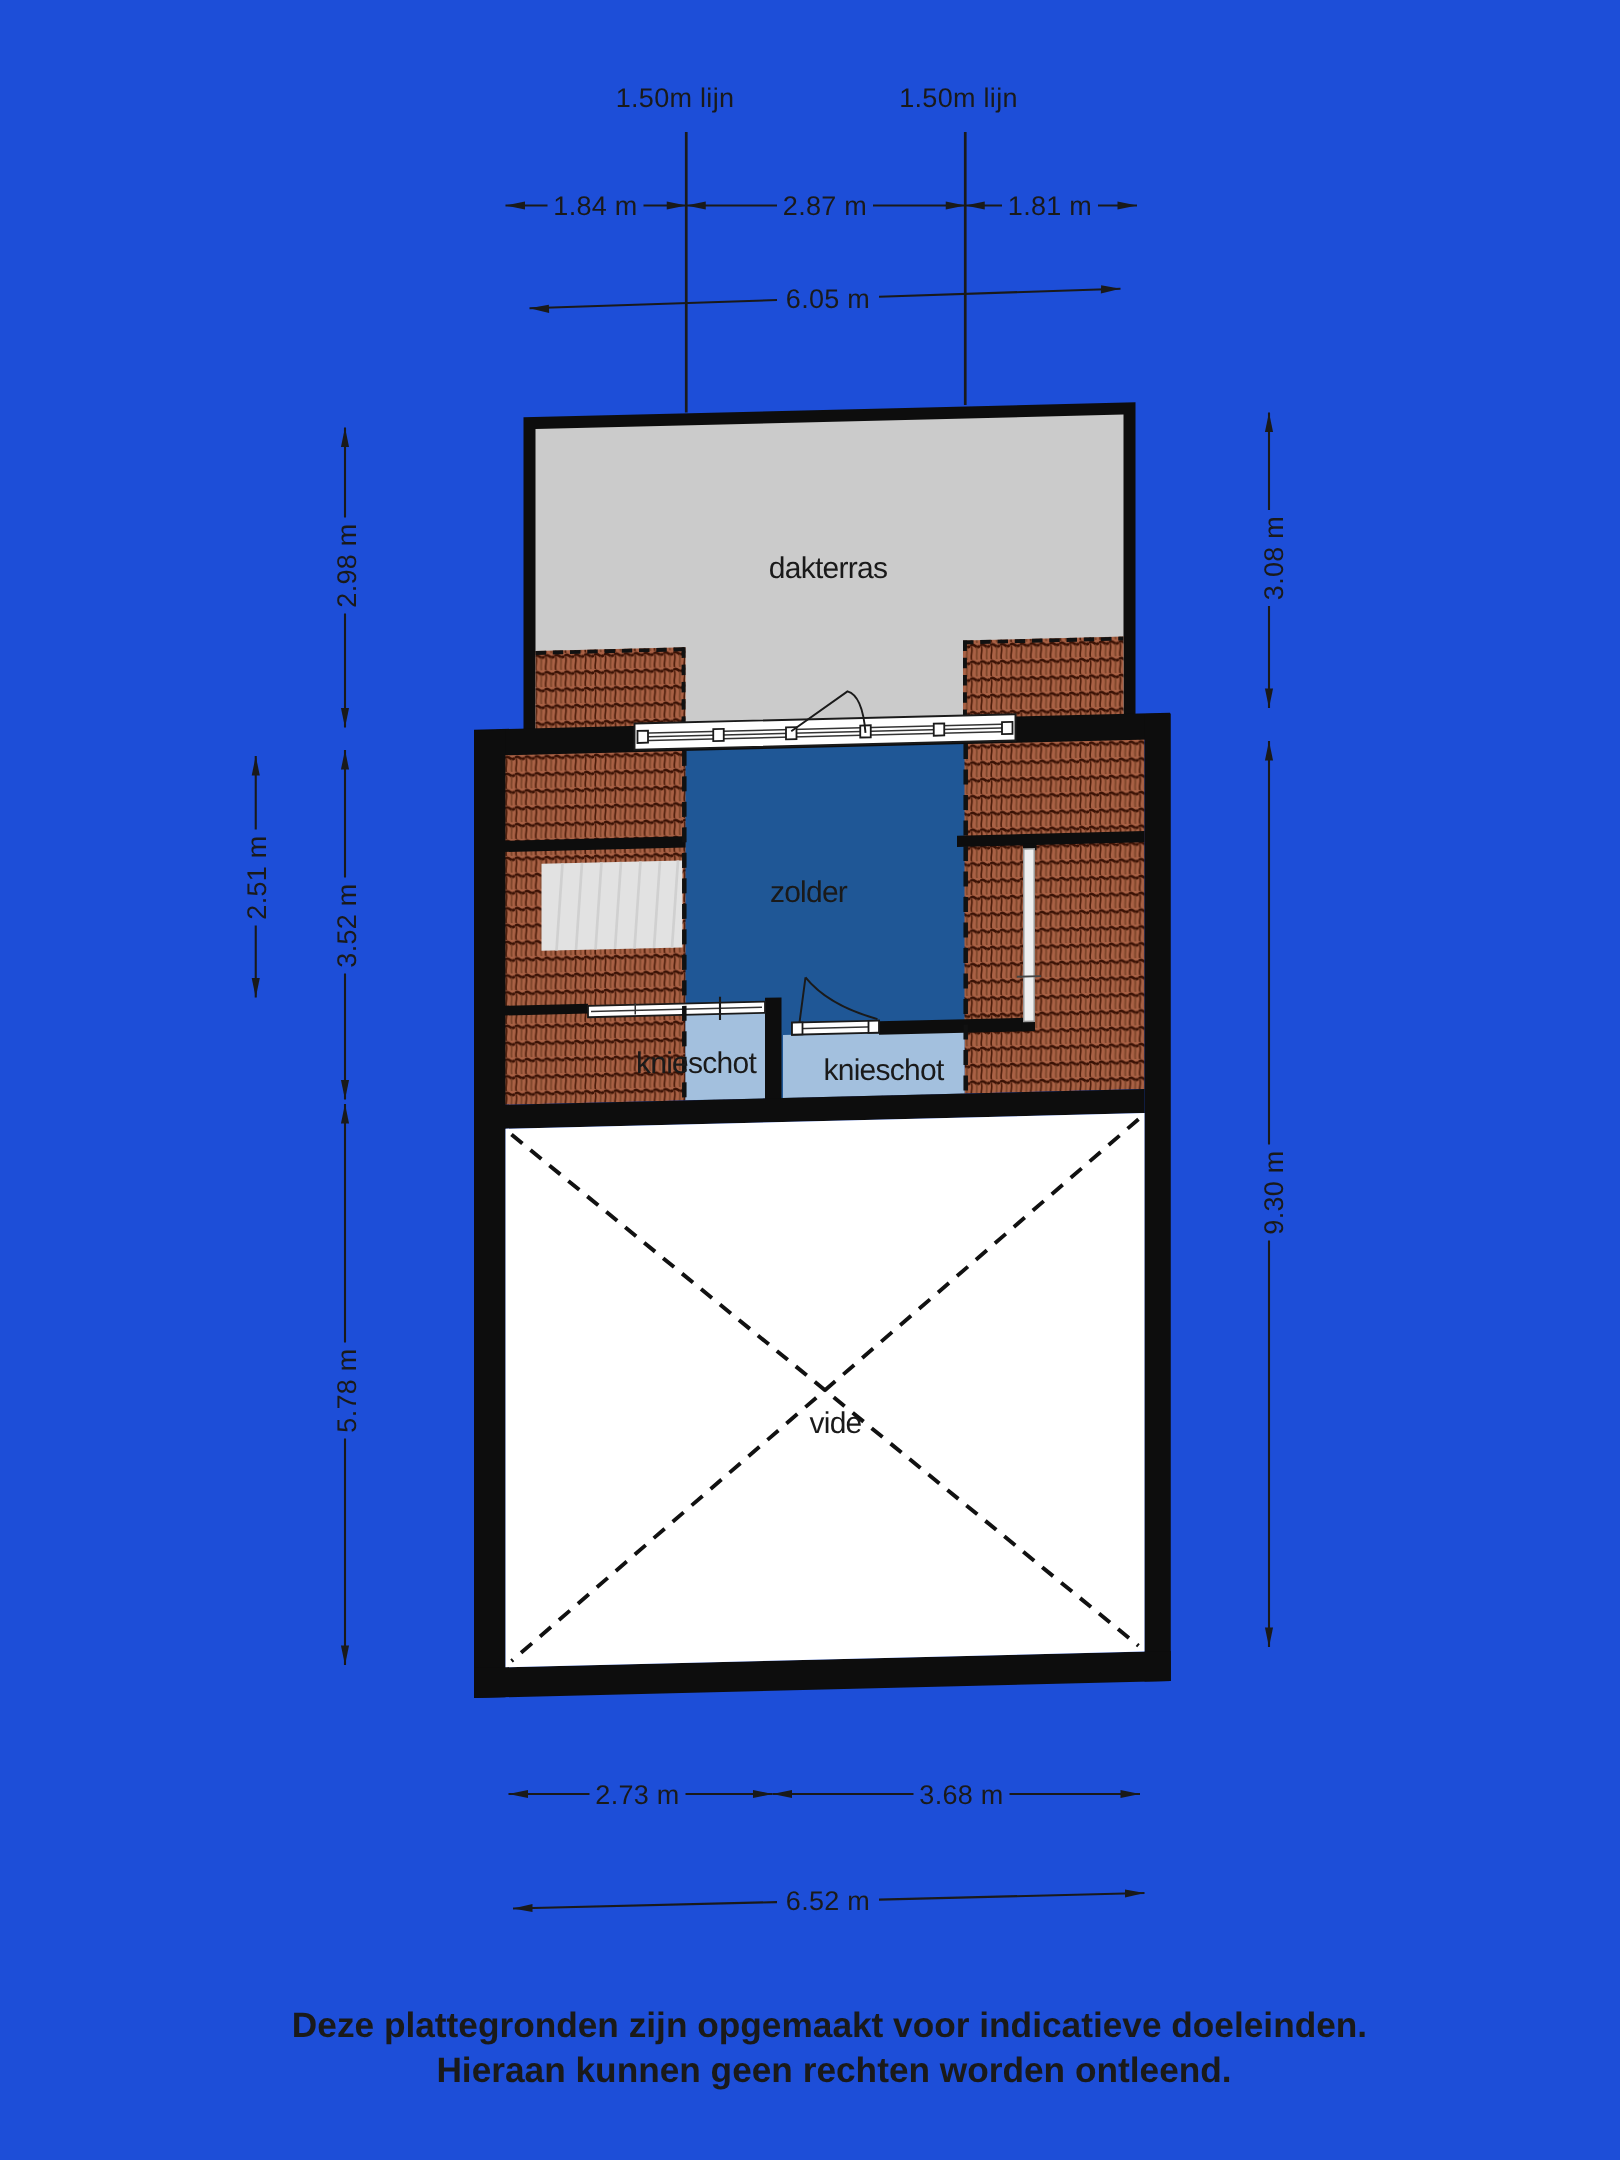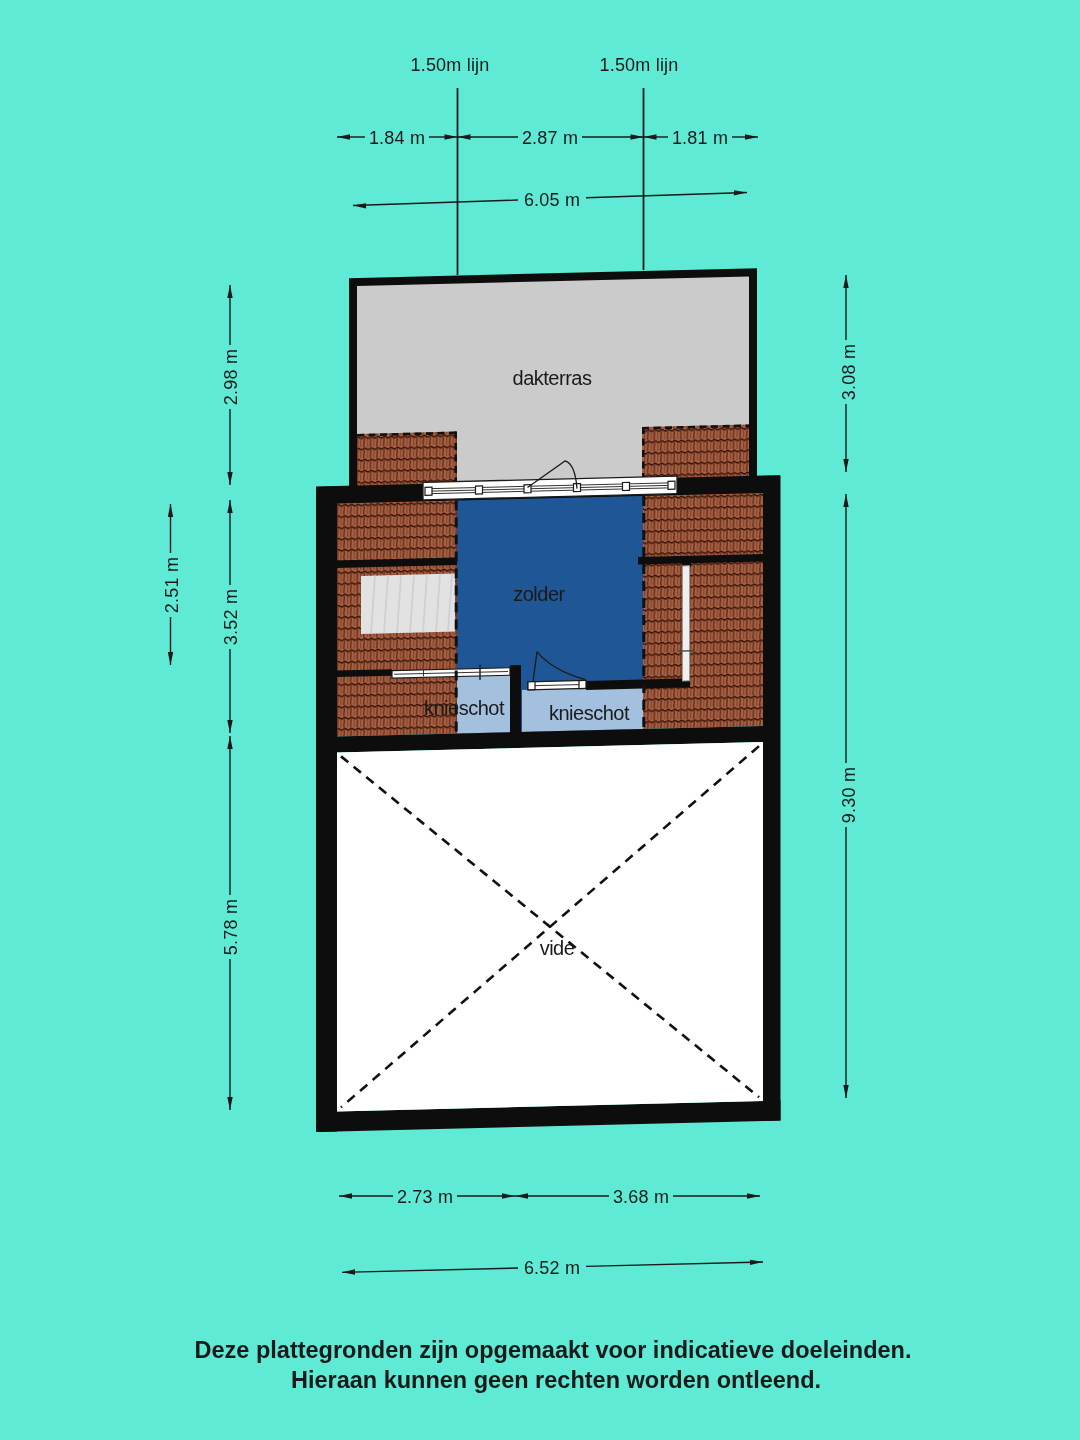--- a/index.html
+++ b/index.html
@@ -1,16 +1,16 @@
 <!DOCTYPE html>
 <html><head>
 <meta charset="utf-8">
 <style>
   html,body{margin:0;padding:0;background:#ffffff;}
-  .wrap{width:1080px;height:1440px;position:relative;background:#5eead4;overflow:hidden;}
+  .wrap{width:1080px;height:1440px;position:relative;background:#1d4ed8;overflow:hidden;}
   text{font-family:"Liberation Sans",sans-serif;fill:#1a1a1a;}
   .dim{font-size:18px;letter-spacing:0.2px;}
   .lbl{font-size:20px;letter-spacing:-0.5px;}
   .ar{fill:#1a1a1a;stroke:none;}
   .dl{stroke:#1a1a1a;stroke-width:1.4;}
 </style>
 </head>
 <body>
 <div class="wrap">
 <svg width="1080" height="1440" viewBox="0 0 1080 1440">

